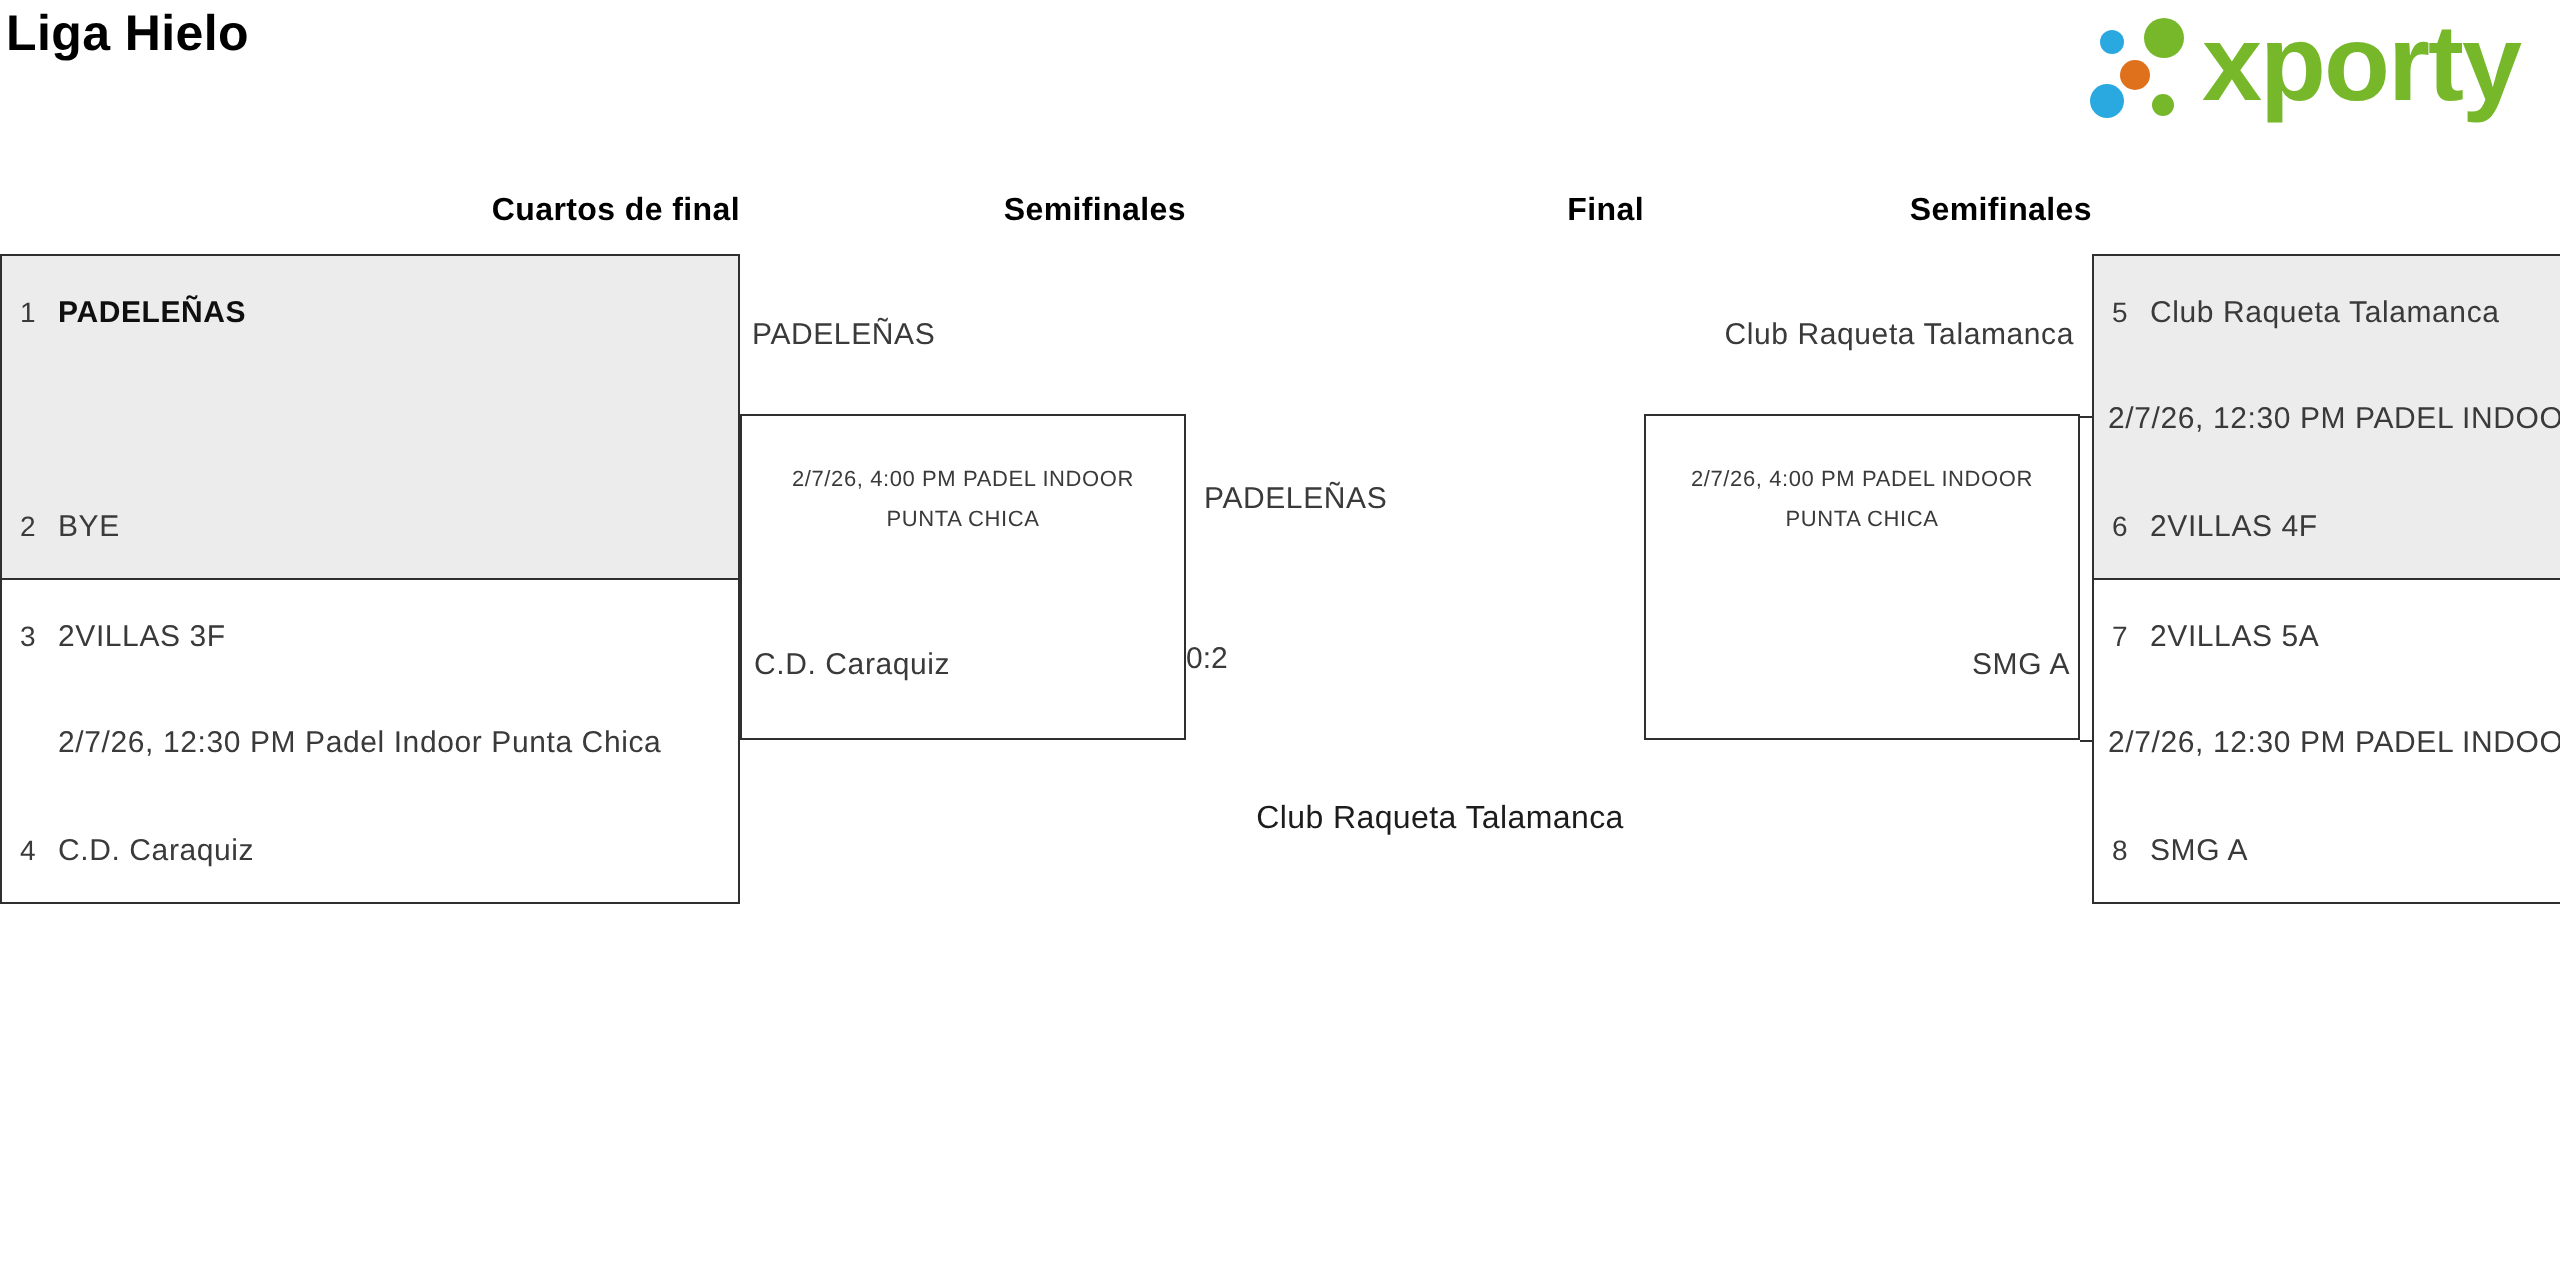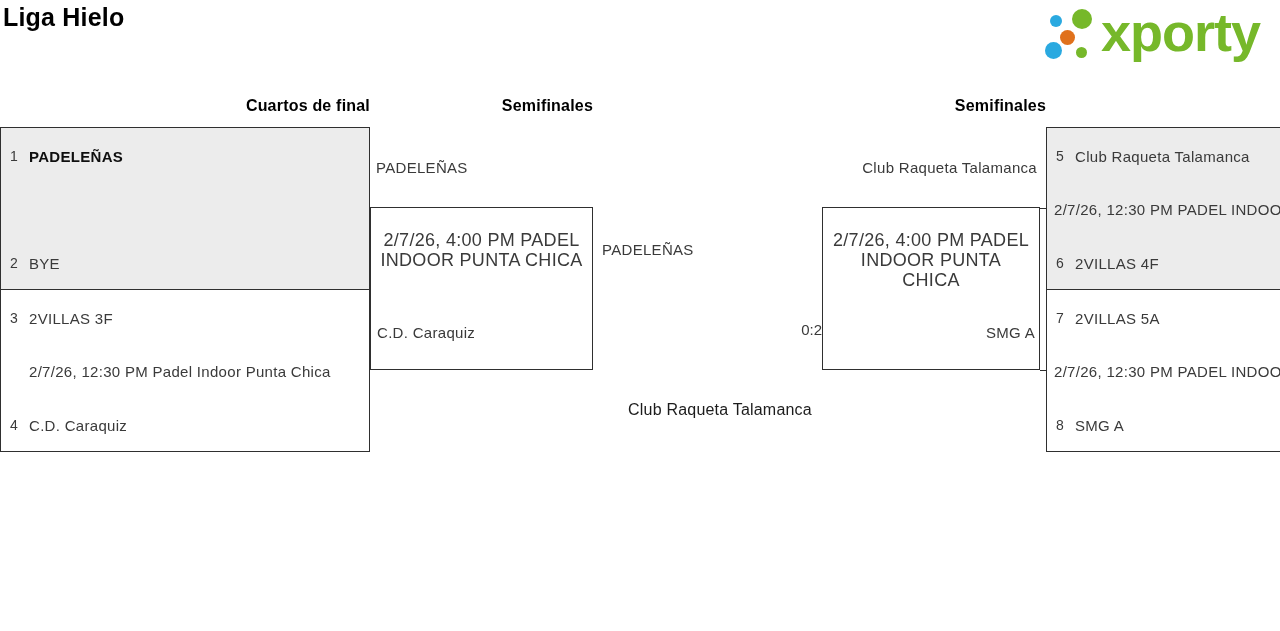--- a/index.html
+++ b/index.html
@@ -38,32 +38,32 @@
   .row{position:absolute;left:0;right:0;height:30px;display:flex;align-items:center;
        font-size:15px;letter-spacing:.3px;}
   .r1{top:13px;} .r2{top:66px;} .r3{top:120px;}
   .seed{flex:none;width:19px;padding-left:9px;font-size:14px;color:#3a3a3a;}
   .team{color:#3a3a3a;cursor:pointer;}
   .strong{font-weight:700;color:#0f0f0f;}
   .date-left{padding-left:28px;}
   .date-right{padding-left:7px;white-space:nowrap;}
   
   .sched{position:absolute;top:22px;left:8px;right:8px;text-align:center;
-         font-size:18px;line-height:20px;letter-spacing:.3px;}
+         font-size:11px;line-height:20px;letter-spacing:.3px;}
   .sf-team{position:absolute;bottom:28px;font-size:15px;letter-spacing:.3px;cursor:pointer;}
   .sf-team.left{left:6px;} .sf-team.right{right:4px;text-align:right;}
   
   .feed{position:absolute;top:158px;font-size:15px;line-height:20px;
         letter-spacing:.3px;cursor:pointer;}
   .feed-l{left:376px;width:210px;text-align:left;}
   .feed-r{left:822px;width:215px;text-align:right;}
   
   .finalist{position:absolute;left:602px;top:240px;width:210px;font-size:15px;
             line-height:20px;letter-spacing:.3px;cursor:pointer;}
-  .score{position:absolute;left:593px;top:320px;width:229px;text-align:right;
+  .score{position:absolute;left:593px;top:320px;width:229px;text-align:left;
          font-size:15px;line-height:20px;color:#3a3a3a;}
   .winner{position:absolute;left:570px;top:400px;width:300px;text-align:center;
           font-size:16px;line-height:20px;font-weight:500;color:#1c1c1c;
           letter-spacing:.2px;cursor:pointer;}
   
   .tick{position:absolute;left:1040px;width:7px;height:0;
         border-top:1px solid var(--border,#2f2f2f);}
   .tick-top{top:208px;} .tick-bottom{top:370px;}
 </style>
 </head>
@@ -79,20 +79,21 @@
     <span class="dot d-blue-s"></span>
     <span class="dot d-green-l"></span>
     <span class="dot d-orange"></span>
     <span class="dot d-blue-l"></span>
     <span class="dot d-green-s"></span>
     <span class="logo-text">xporty</span>
   </div>
 
   <div class="col-header h1">Cuartos de final</div>
   <div class="col-header h2">Semifinales</div>
+  <div class="col-header h3">Final</div>
   <div class="col-header h4">Semifinales</div>
   <div class="col-header h5">Cuartos de final</div>
 
   <div class="box shaded qfl1">
     <div class="row r1">
       <span class="seed">1</span>
       <span class="team strong">PADELEÑAS</span>
     </div>
     <div class="row r3">
       <span class="seed">2</span>

